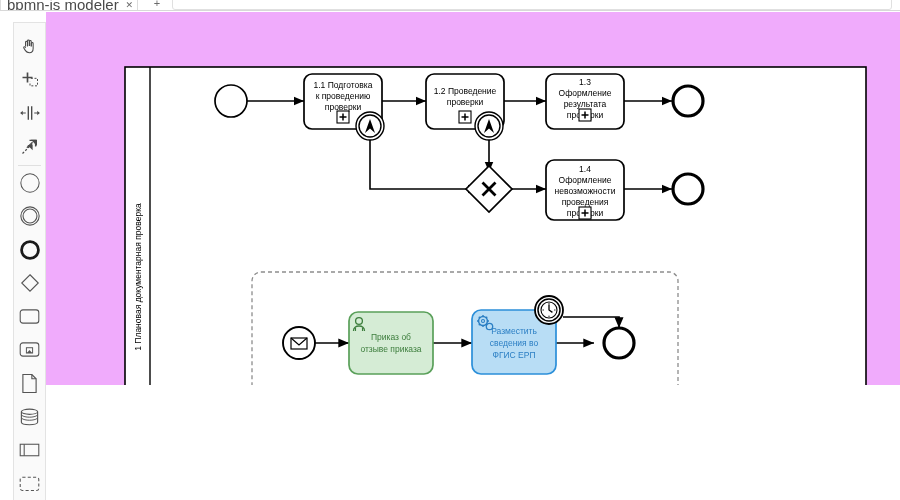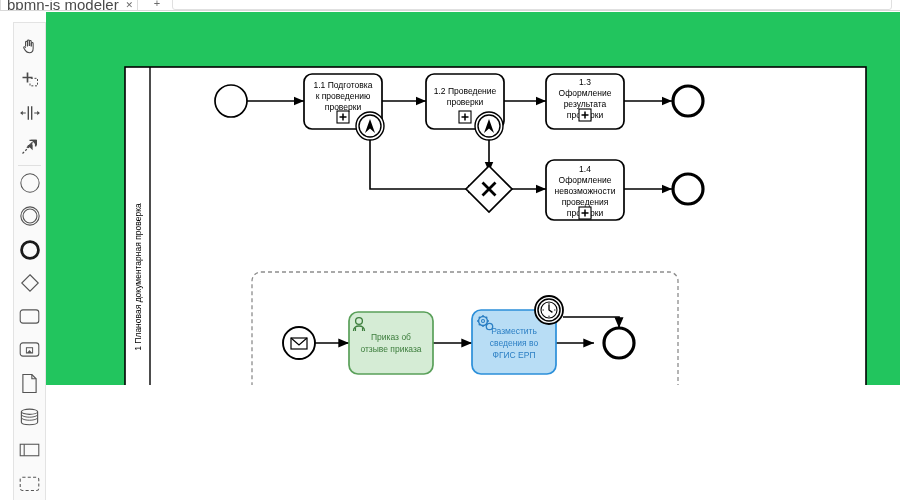--- a/index.html
+++ b/index.html
@@ -75,21 +75,21 @@
     width: 23px; height: 1px;
     background: #e0e0e0;
     margin: 1px 0;
   }
   .pal-item svg { display: block; }
 
   
   #canvas {
     position: absolute; left: 46px; top: 12px;
     width: 854px; height: 373px;
-    background: #22c55e;
+    background: #f0abfc;
     overflow: hidden;
   }
   #canvas svg { display: block; }
 
   .bpmn-label {
     font-family: "Liberation Sans", sans-serif;
     font-size: 8.5px;
     fill: #000000;
     text-anchor: middle;
   }

